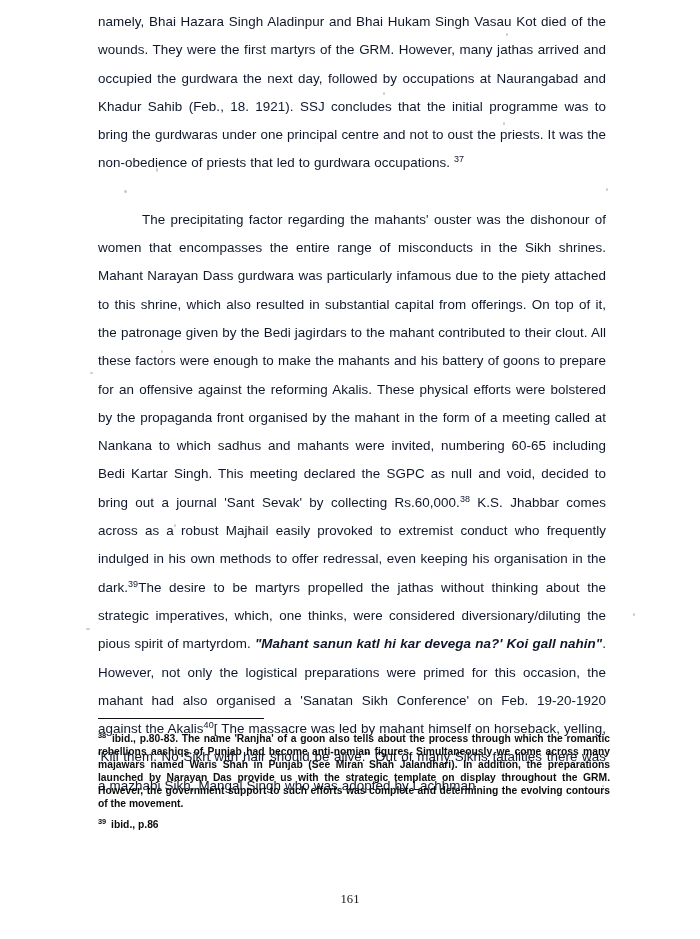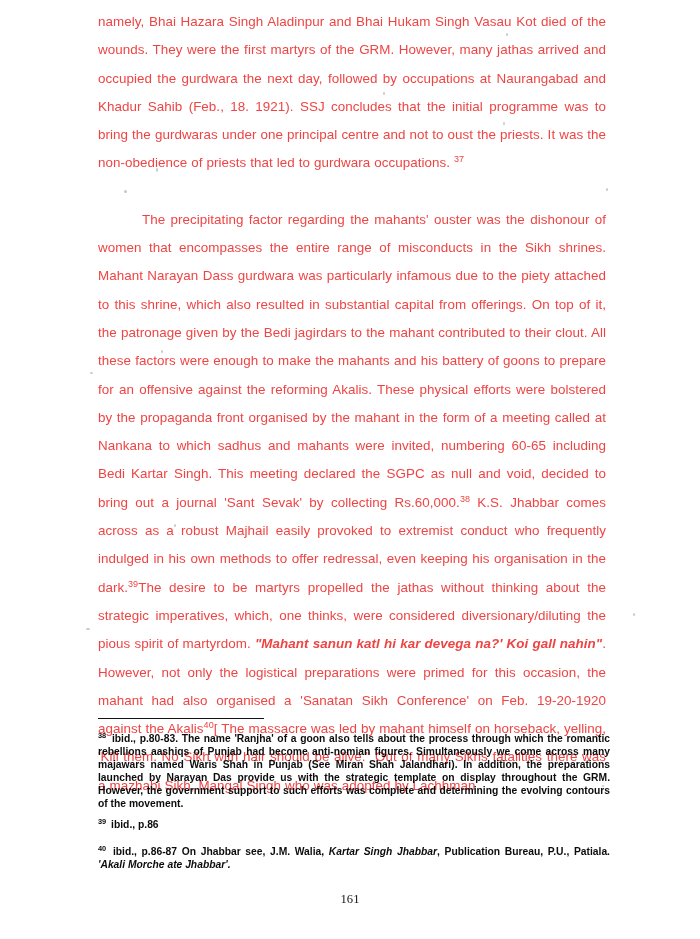--- a/index.html
+++ b/index.html
@@ -28,21 +28,21 @@
     width: 508px;
   }
   p.body-para {
     margin: 0 0 0 0;
     font-size: 13.4px;
     line-height: 28.3px;
     text-align: justify;
     text-justify: inter-word;
     letter-spacing: 0.05px;
     word-spacing: 0.2px;
-    color: #ef4444;
+    color: #0f172a;
   }
   p.body-para.indent {
     text-indent: 44px;
   }
   .gap-para {
     height: 28px;
   }
   sup {
     font-size: 9px;
     line-height: 0;
@@ -122,18 +122,17 @@
   <div class="content">
     <p class="body-para">namely, Bhai Hazara Singh Aladinpur and Bhai Hukam Singh Vasau Kot died of the wounds. They were the first martyrs of the GRM. However, many jathas arrived and occupied the gurdwara the next day, followed by occupations at Naurangabad and Khadur Sahib (Feb., 18. 1921). SSJ concludes that the initial programme was to bring the gurdwaras under one principal centre and not to oust the priests. It was the non-obedience of priests that led to gurdwara occupations. <sup>37</sup></p>
     <div class="gap-para"></div>
     <p class="body-para indent">The precipitating factor regarding the mahants' ouster was the dishonour of women that encompasses the entire range of misconducts in the Sikh shrines. Mahant Narayan Dass gurdwara was particularly infamous due to the piety attached to this shrine, which also resulted in substantial capital from offerings. On top of it, the patronage given by the Bedi jagirdars to the mahant contributed to their clout. All these factors were enough to make the mahants and his battery of goons to prepare for an offensive against the reforming Akalis. These physical efforts were bolstered by the propaganda front organised by the mahant in the form of a meeting called at Nankana to which sadhus and mahants were invited, numbering 60-65 including Bedi Kartar Singh. This meeting declared the SGPC as null and void, decided to bring out a journal 'Sant Sevak' by collecting Rs.60,000.<sup>38</sup> K.S. Jhabbar comes across as a robust Majhail easily provoked to extremist conduct who frequently indulged in his own methods to offer redressal, even keeping his organisation in the dark.<sup>39</sup>The desire to be martyrs propelled the jathas without thinking about the strategic imperatives, which, one thinks, were considered diversionary/diluting the pious spirit of martyrdom. <span class="bi">"Mahant sanun katl hi kar devega na?' Koi gall nahin"</span>. However, not only the logistical preparations were primed for this occasion, the mahant had also organised a 'Sanatan Sikh Conference' on Feb. 19-20-1920 against the Akalis<sup>40</sup>[ The massacre was led by mahant himself on horseback, yelling, 'Kill them. No Sikh with hair should be alive." Out of many Sikhs fatalities there was a mazhabi Sikh, Mangal Singh who was adopted by Lachhman</p>
   </div>
 
   <div class="footnotes">
     <div class="fn-rule"></div>
     <p class="fn"><sup>38</sup> ibid., p.80-83. The name 'Ranjha' of a goon also tells about the process through which the romantic rebellions aashiqs of Punjab had become anti-nomian figures. Simultaneously we come across many majawars named Waris Shah in Punjab (See Miran Shah Jalandhari). In addition, the preparations launched by Narayan Das provide us with the strategic template on display throughout the GRM. However, the government support to such efforts was complete and determining the evolving contours of the movement.</p>
     <p class="fn tight"><sup>39</sup> ibid., p.86</p>
-    <p class="fn"><sup>40</sup> ibid., p.86-87 On Jhabbar see, J.M. Walia, <span class="it">Kartar Singh Jhabbar</span>, Publication Bureau, P.U., Patiala. <span class="it">'Akali Morche ate Jhabbar'.</span></p>
   </div>
 
   <div class="page-number">161</div>
 
 </div>
 
 </body></html>

